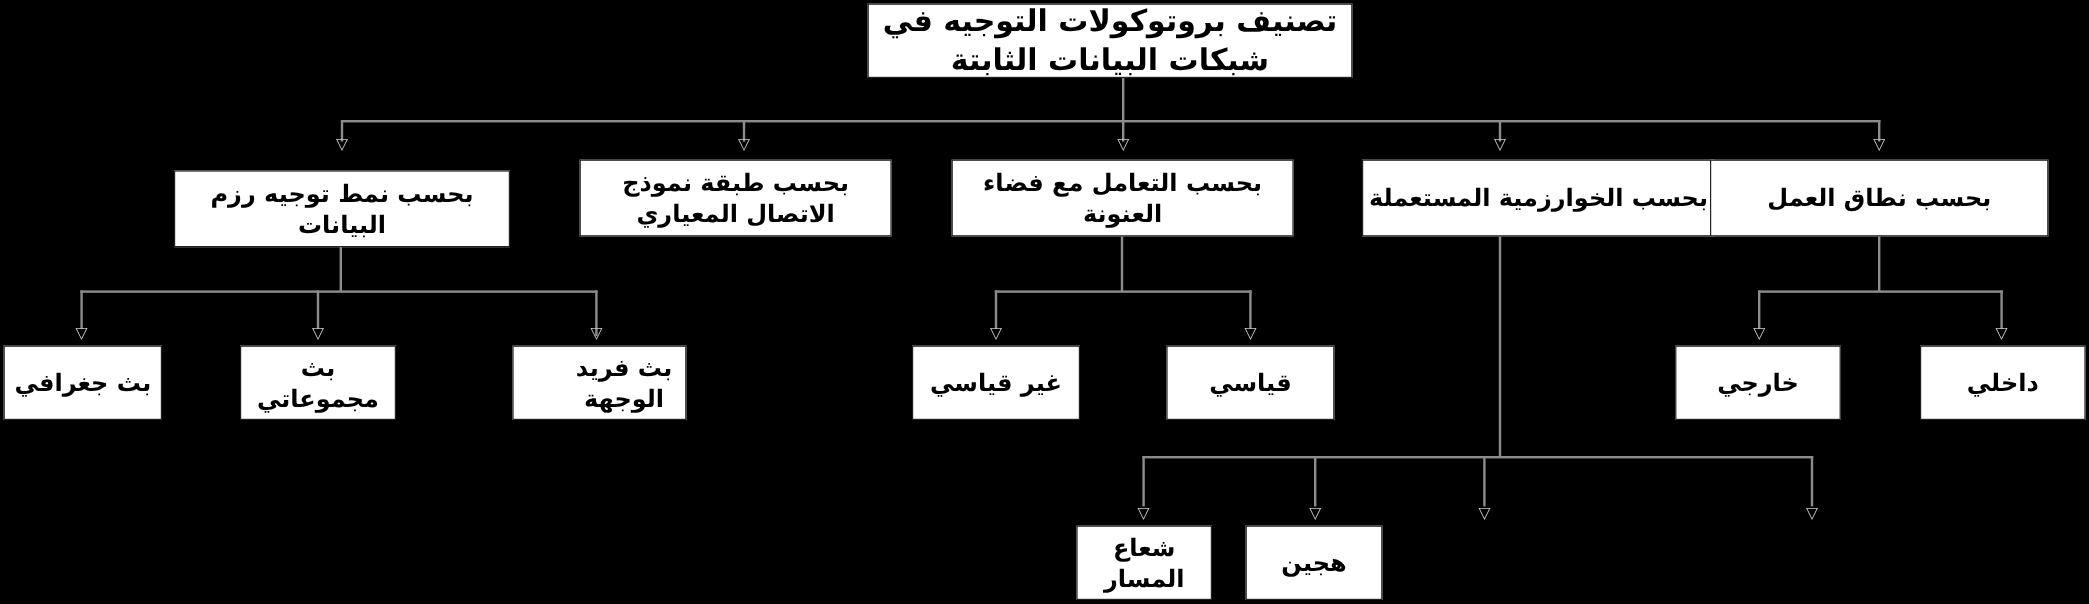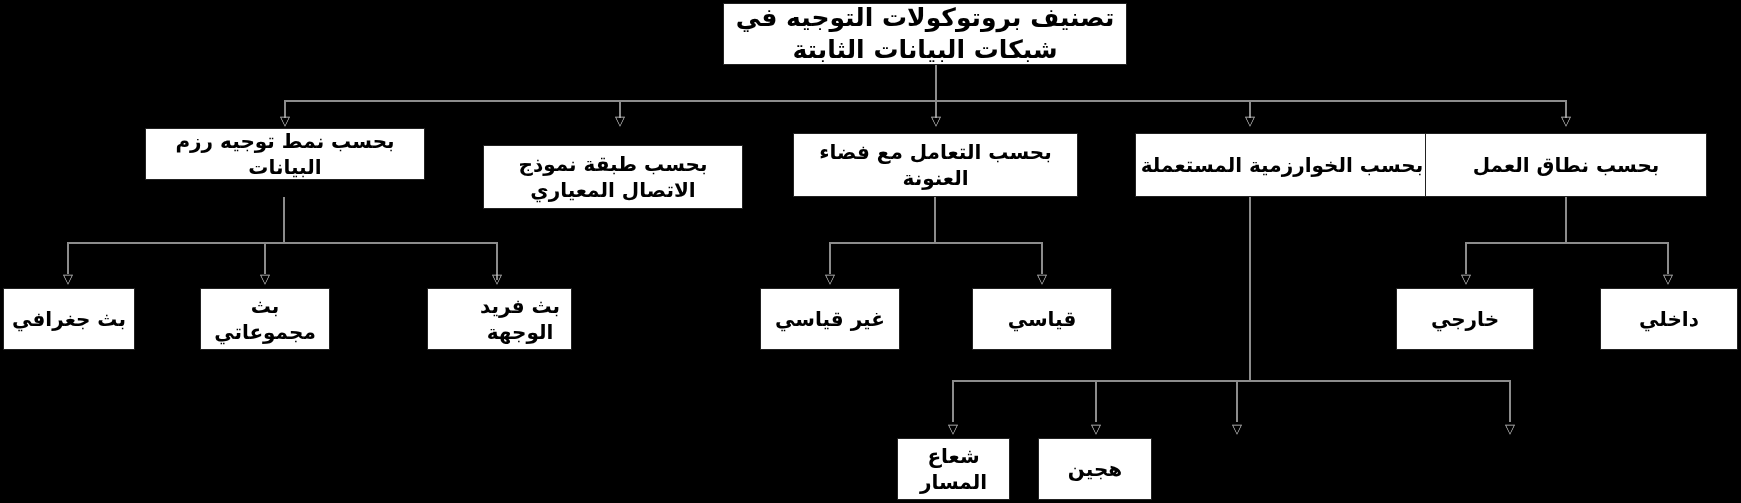--- a/index.html
+++ b/index.html
@@ -89,22 +89,22 @@
   <span class="arw" style="left:1459px;top:272px;">▽</span>
   <span class="arw" style="left:1661px;top:272px;">▽</span>
 
   <span class="arw" style="left:946px;top:422px;">▽</span>
   <span class="arw" style="left:1089px;top:422px;">▽</span>
   <span class="arw" style="left:1230px;top:422px;">▽</span>
   <span class="arw" style="left:1503px;top:422px;">▽</span>
 
   <div class="node root" style="left:723px;top:3px;width:404px;height:62px;">تصنيف بروتوكولات التوجيه في شبكات البيانات الثابتة</div>
 
-  <div class="node" style="left:145px;top:128px;width:280px;height:52px;">بحسب نمط توجيه رزم البيانات</div>
-  <div class="node" style="left:483px;top:133px;width:260px;height:64px;margin-top:12px;">بحسب طبقة نموذج الاتصال المعياري</div>
+  <div class="node" style="left:145px;top:142px;width:280px;height:64px;">بحسب نمط توجيه رزم البيانات</div>
+  <div class="node" style="left:483px;top:133px;width:260px;height:64px;">بحسب طبقة نموذج الاتصال المعياري</div>
   <div class="node" style="left:793px;top:133px;width:285px;height:64px;">بحسب التعامل مع فضاء العنونة</div>
   <div class="node" style="left:1103px;top:133px;width:294px;height:64px;margin-left:32px;">بحسب الخوارزمية المستعملة</div>
   <div class="node" style="left:1425px;top:133px;width:282px;height:64px;">بحسب نطاق العمل</div>
 
   <div class="node" style="left:3px;top:288px;width:132px;height:62px;">بث جغرافي</div>
   <div class="node" style="left:200px;top:288px;width:130px;height:62px;">بث مجموعاتي</div>
   <div class="node" style="left:427px;top:288px;width:145px;height:62px;padding-left:45px;">بث فريد الوجهة</div>
   <div class="node" style="left:760px;top:288px;width:140px;height:62px;">غير قياسي</div>
   <div class="node" style="left:972px;top:288px;width:140px;height:62px;">قياسي</div>
   <div class="node" style="left:1396px;top:288px;width:138px;height:62px;">خارجي</div>

